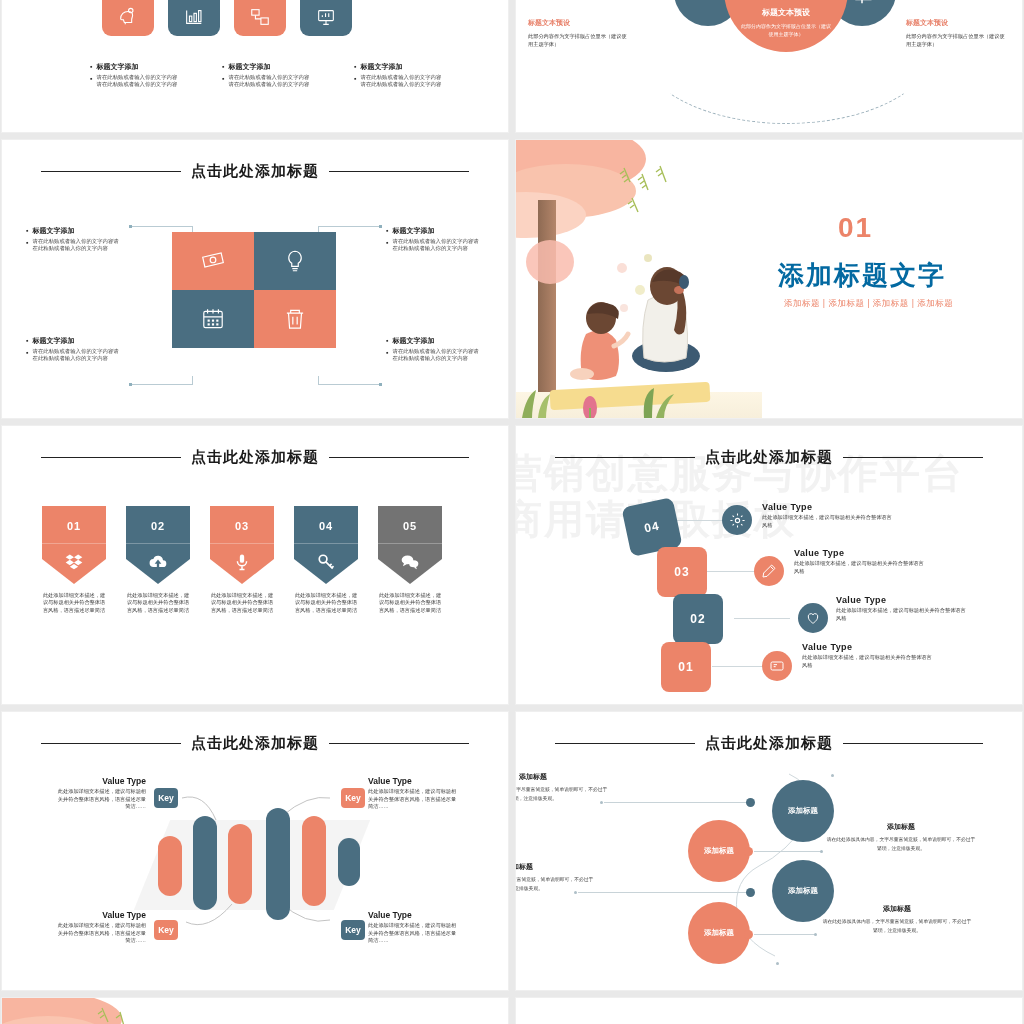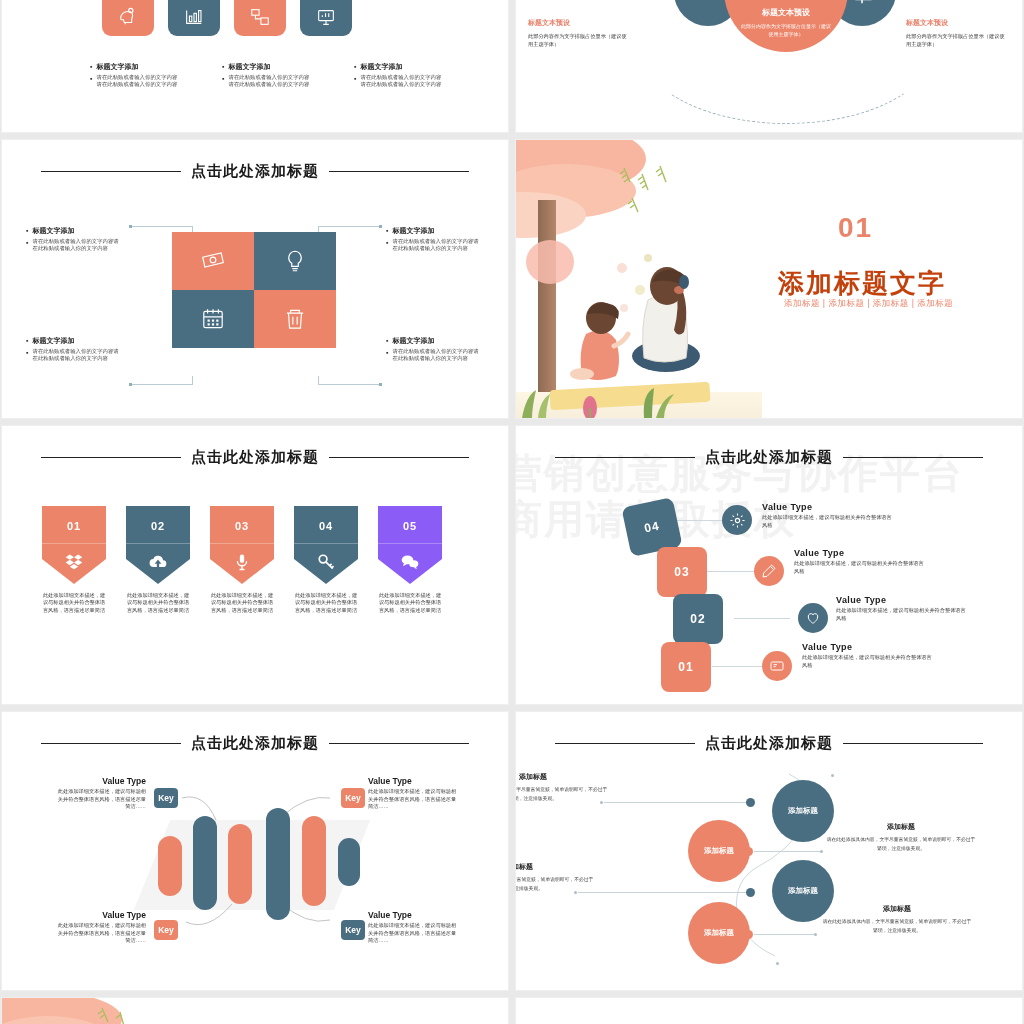--- a/index.html
+++ b/index.html
@@ -67,21 +67,21 @@
   .s3-sq{position:absolute;width:3px;height:3px;background:#8fb0bd;}
 
   
   .ill{position:absolute;left:0;top:0;width:246px;height:100%;overflow:hidden;}
   .ill-sky{position:absolute;inset:0;background:#ffffff;}
   .ill-cloud{position:absolute;border-radius:50%;}
   .ill-trunk{position:absolute;width:18px;background:linear-gradient(90deg,#8e6a53,#b4866a);}
   .ill-ground{position:absolute;left:0;bottom:0;width:100%;height:26px;background:linear-gradient(180deg,#fdf6e4,#f7efdb);}
   .ill-mat{position:absolute;background:#f6dc8f;border-radius:4px;}
   .s4-num{position:absolute;font-size:28px;font-weight:bold;color:#ec8469;letter-spacing:2px;}
-  .s4-h{position:absolute;font-size:26px;font-weight:bold;color:#c2410c;letter-spacing:2px;white-space:nowrap;margin-top:8px;}
+  .s4-h{position:absolute;font-size:26px;font-weight:bold;color:#0369a1;letter-spacing:2px;white-space:nowrap;}
   .s4-sub{position:absolute;font-size:8.5px;color:#ec8469;white-space:nowrap;letter-spacing:.5px;}
 
   
   .pen-row{position:absolute;left:40px;top:80px;display:flex;gap:20px;}
   .pen{width:64px;}
   .pen-shape{width:64px;height:78px;position:relative;clip-path:polygon(0 0,100% 0,100% 68%,50% 100%,0 68%);display:flex;flex-direction:column;align-items:center;}
   .pen-num{font-size:11px;color:#fff;font-weight:bold;margin-top:14px;letter-spacing:1px;}
   .pen-div{width:100%;height:1px;background:rgba(255,255,255,.28);margin-top:11px;}
   .pen-ico{margin-top:8px;}
   .pen-desc{font-size:5.2px;color:#3a3a3a;line-height:7.4px;text-align:center;margin-top:8px;}
@@ -427,21 +427,21 @@
             <div class="pen-num">04</div>
             <div class="pen-div"></div>
             <div class="pen-ico"><svg width="20" height="20" viewBox="0 0 24 24" fill="none" stroke="#fff" stroke-width="2">
                   <circle cx="8.5" cy="8.5" r="4.6"></circle>
                   <path d="M11.8 11.8L20 20M16.5 16.5l2.2-2.2M19 19l2-2"></path>
                 </svg></div>
           </div>
           <div class="pen-desc">此处添加详细文本描述，建议与标题相关并符合整体语言风格，语言描述尽量简洁</div>
         </div>
         <div class="pen">
-          <div class="pen-shape" style="background:#8b5cf6">
+          <div class="pen-shape" style="background:#737373">
             <div class="pen-num">05</div>
             <div class="pen-div"></div>
             <div class="pen-ico"><svg width="20" height="20" viewBox="0 0 24 24" fill="#fff">
                   <ellipse cx="9" cy="9.5" rx="7" ry="5.2"></ellipse>
                   <path d="M5 13l-1.5 4 4.5-2.4z"></path>
                   <ellipse cx="16.5" cy="14" rx="5.5" ry="4.2"></ellipse>
                   <path d="M19 17.4l1.4 3.2-3.6-1.8z"></path>
                 </svg></div>
           </div>
           <div class="pen-desc">此处添加详细文本描述，建议与标题相关并符合整体语言风格，语言描述尽量简洁</div>

